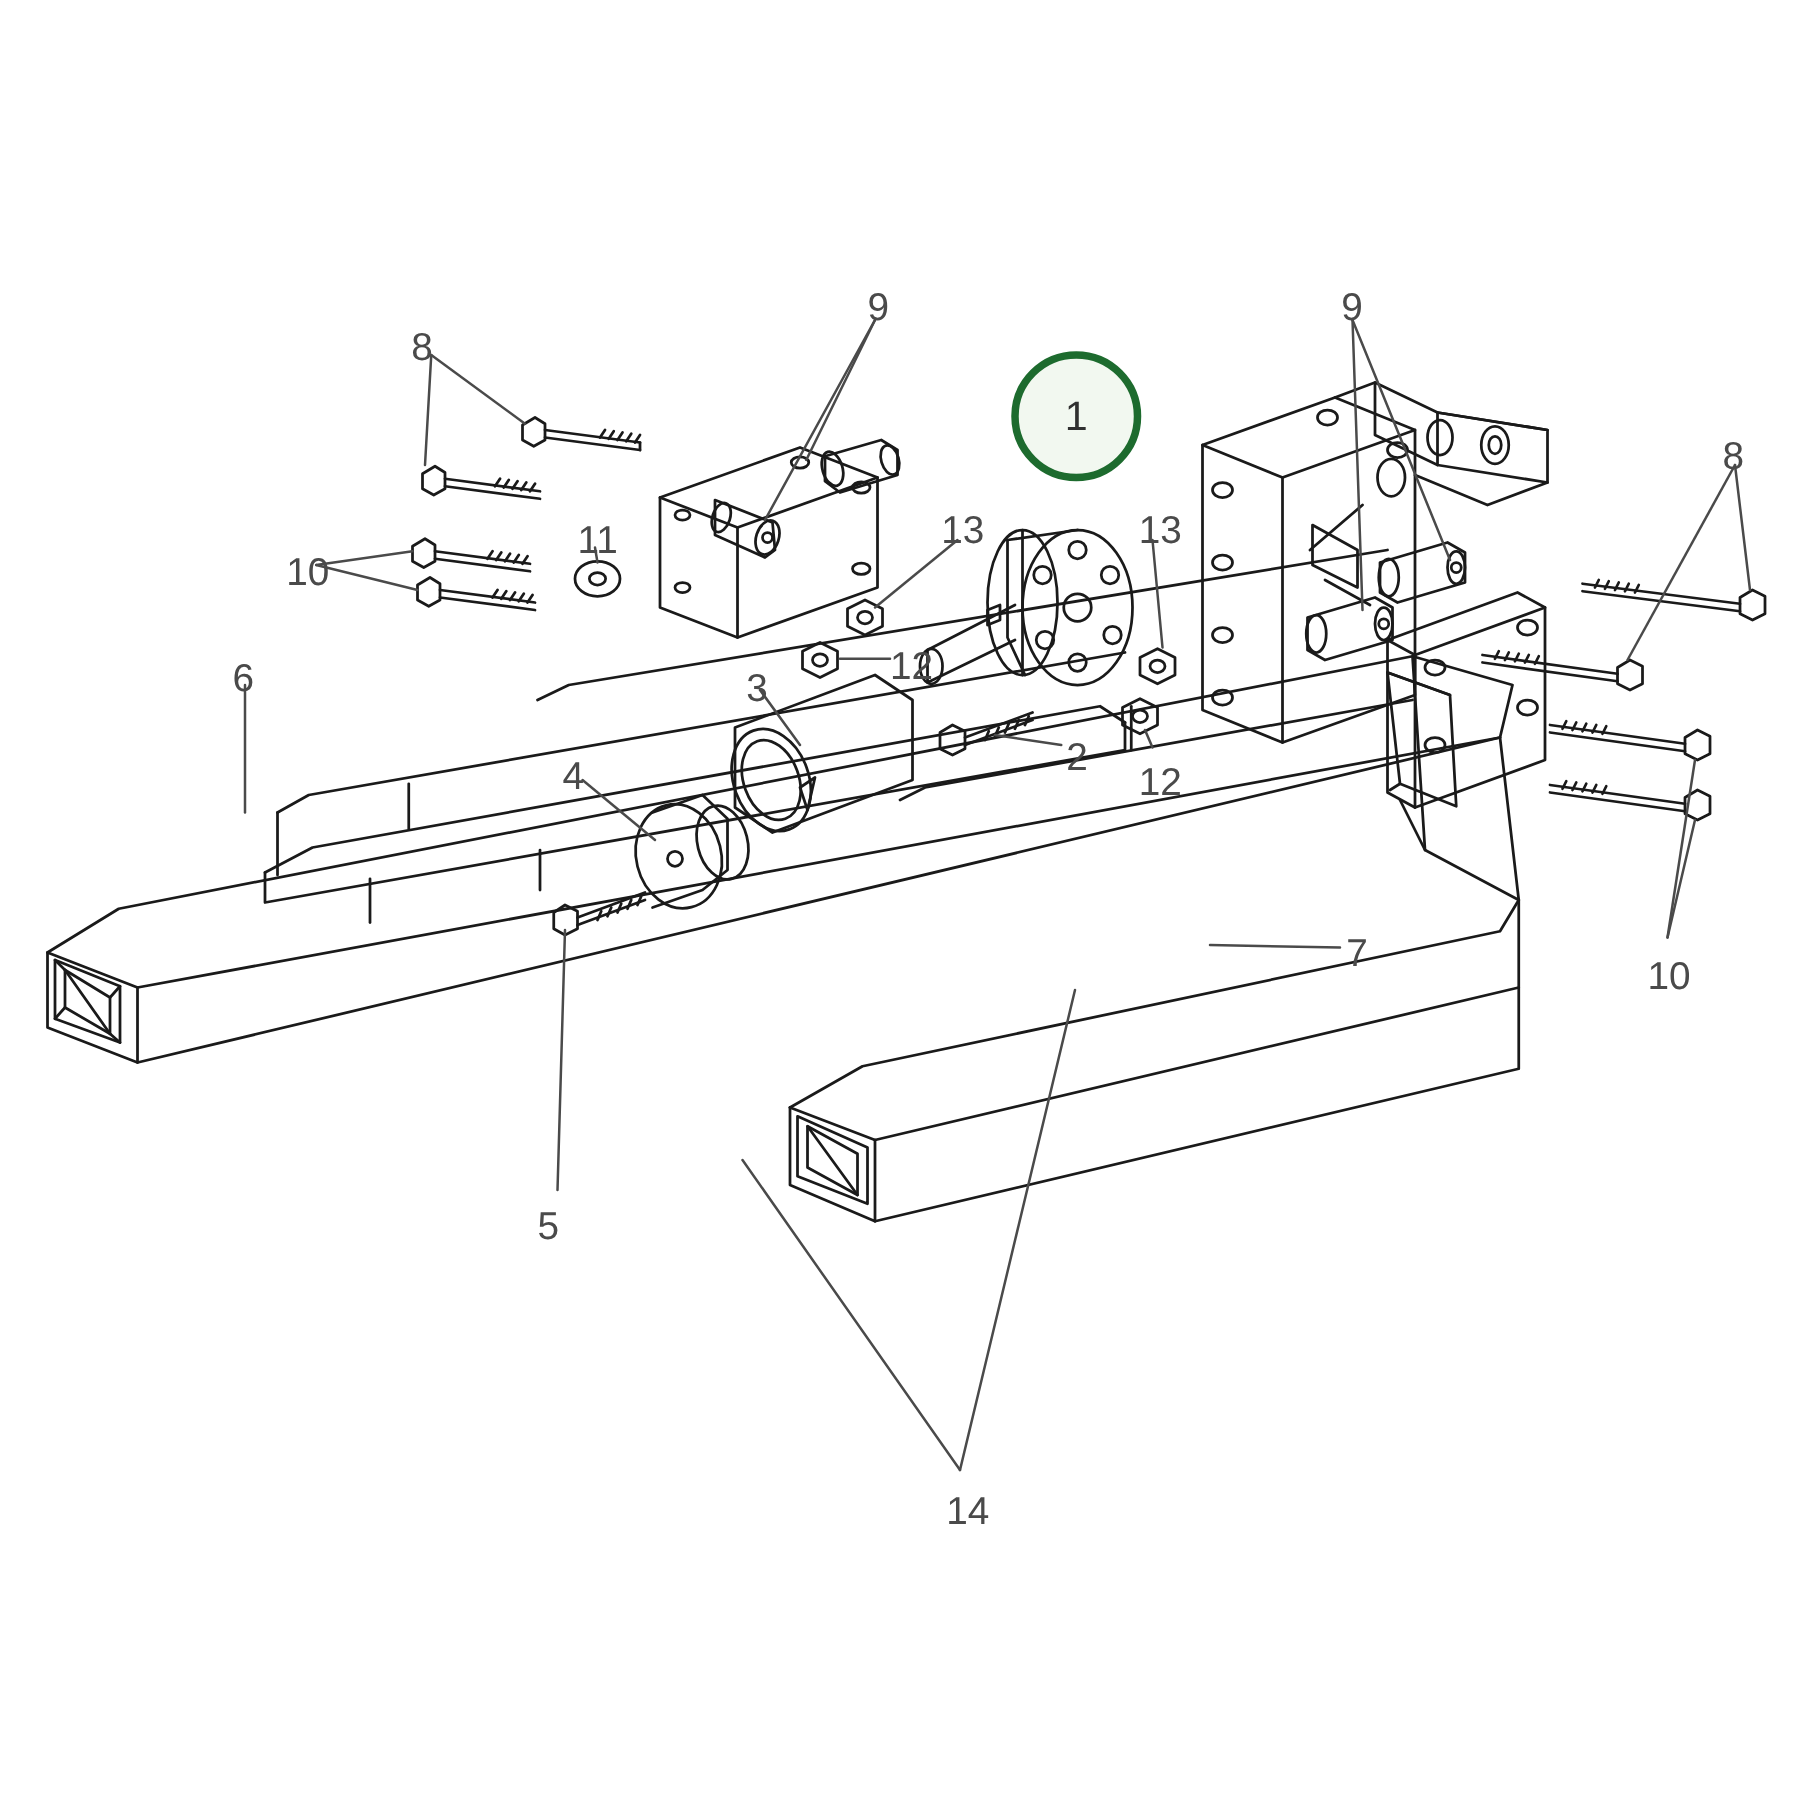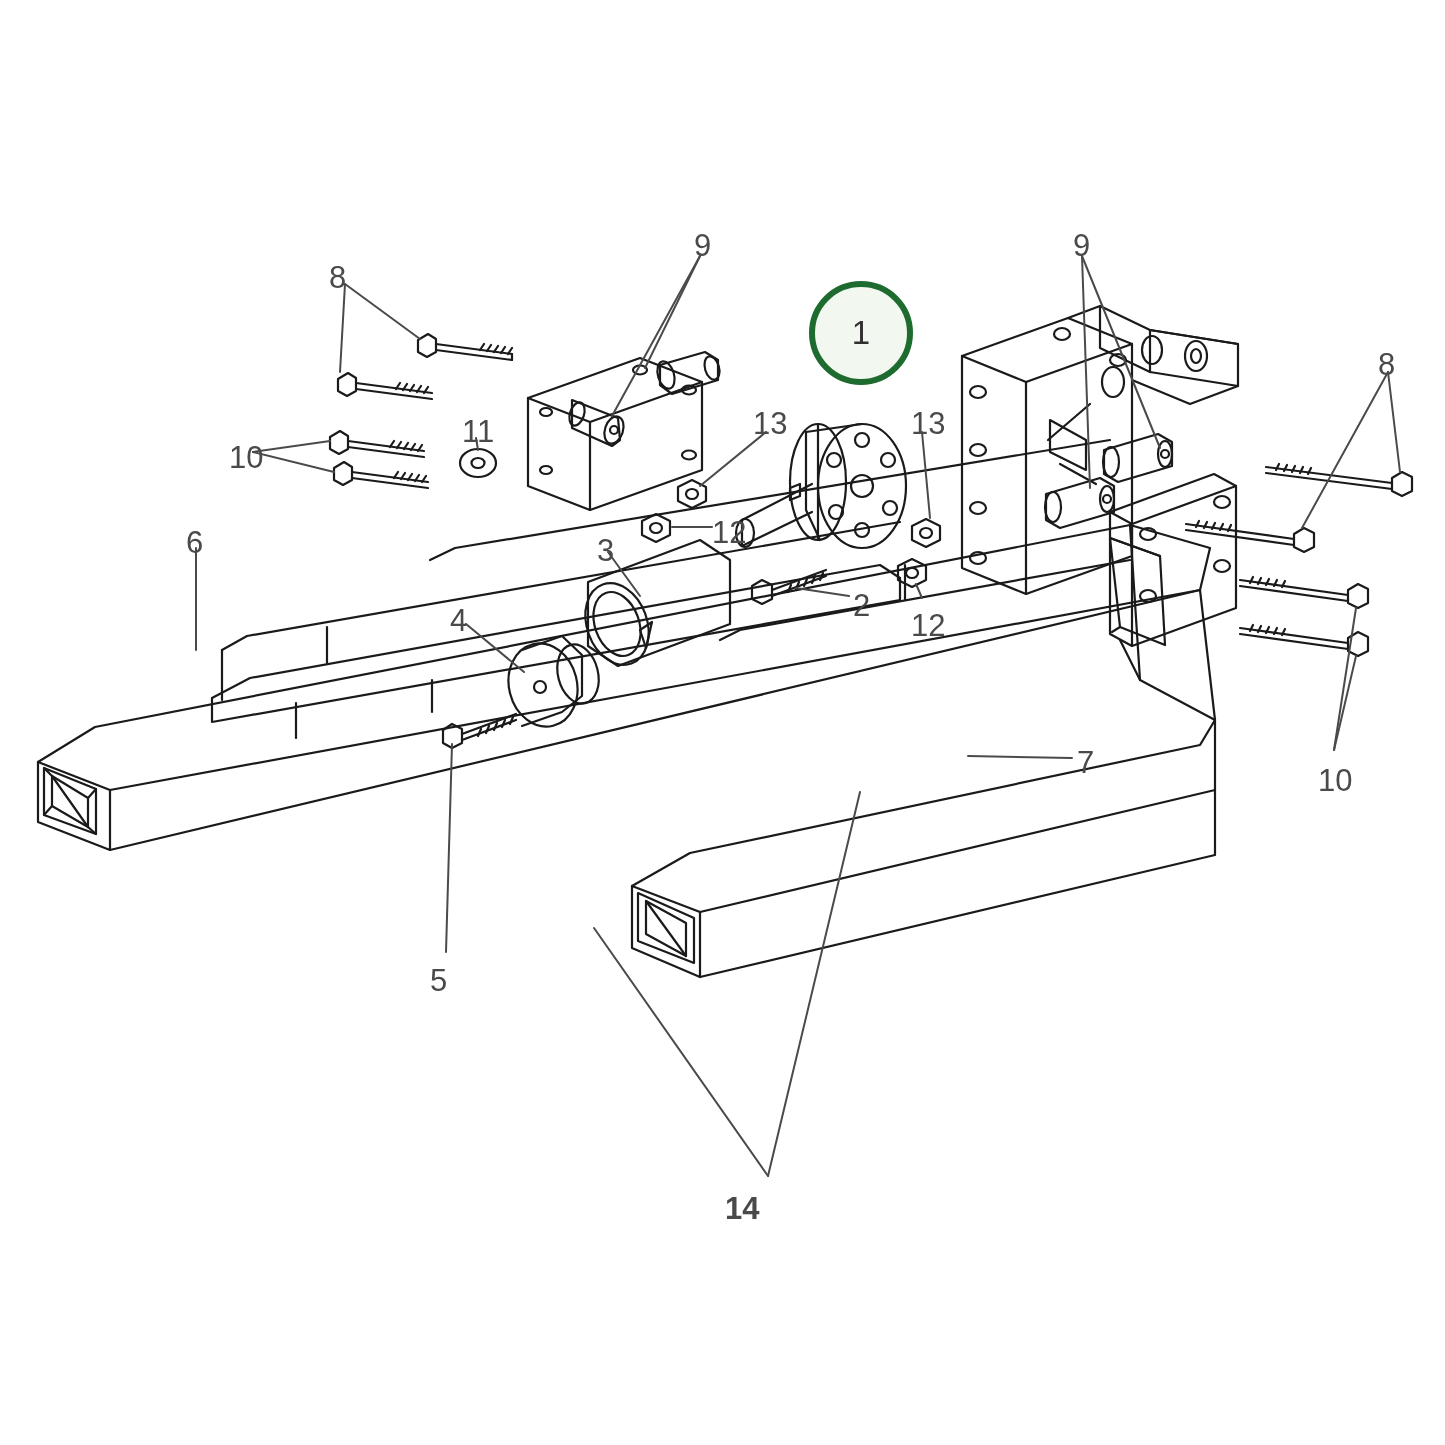--- a/index.html
+++ b/index.html
@@ -353,15 +353,15 @@
   <div class="callout-label" style="left:911px; top:408px;">13</div>
   <div class="callout-label" style="left:712px; top:517px;">12</div>
   <div class="callout-label" style="left:597px; top:535px;">3</div>
   <div class="callout-label" style="left:186px; top:527px;">6</div>
   <div class="callout-label" style="left:853px; top:590px;">2</div>
   <div class="callout-label" style="left:911px; top:610px;">12</div>
   <div class="callout-label" style="left:450px; top:605px;">4</div>
   <div class="callout-label" style="left:1077px; top:747px;">7</div>
   <div class="callout-label" style="left:1318px; top:765px;">10</div>
   <div class="callout-label" style="left:430px; top:965px;">5</div>
-  <div class="callout-label" style="left:725px; top:1193px;font-weight:bold;">14</div>
+  <div class="callout-label" style="left:757px; top:1193px;">14</div>
 
 </div>
 
 </body></html>

